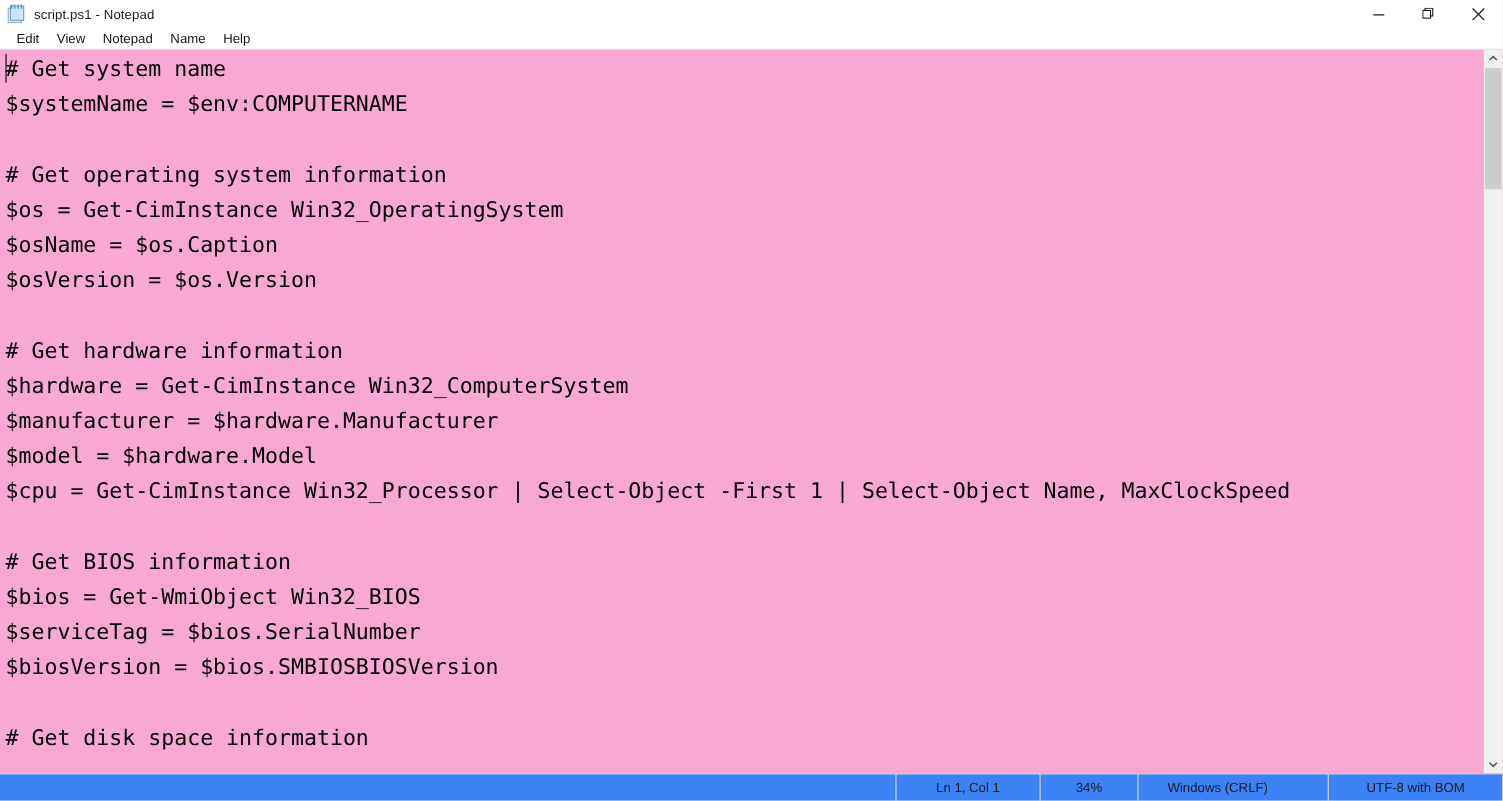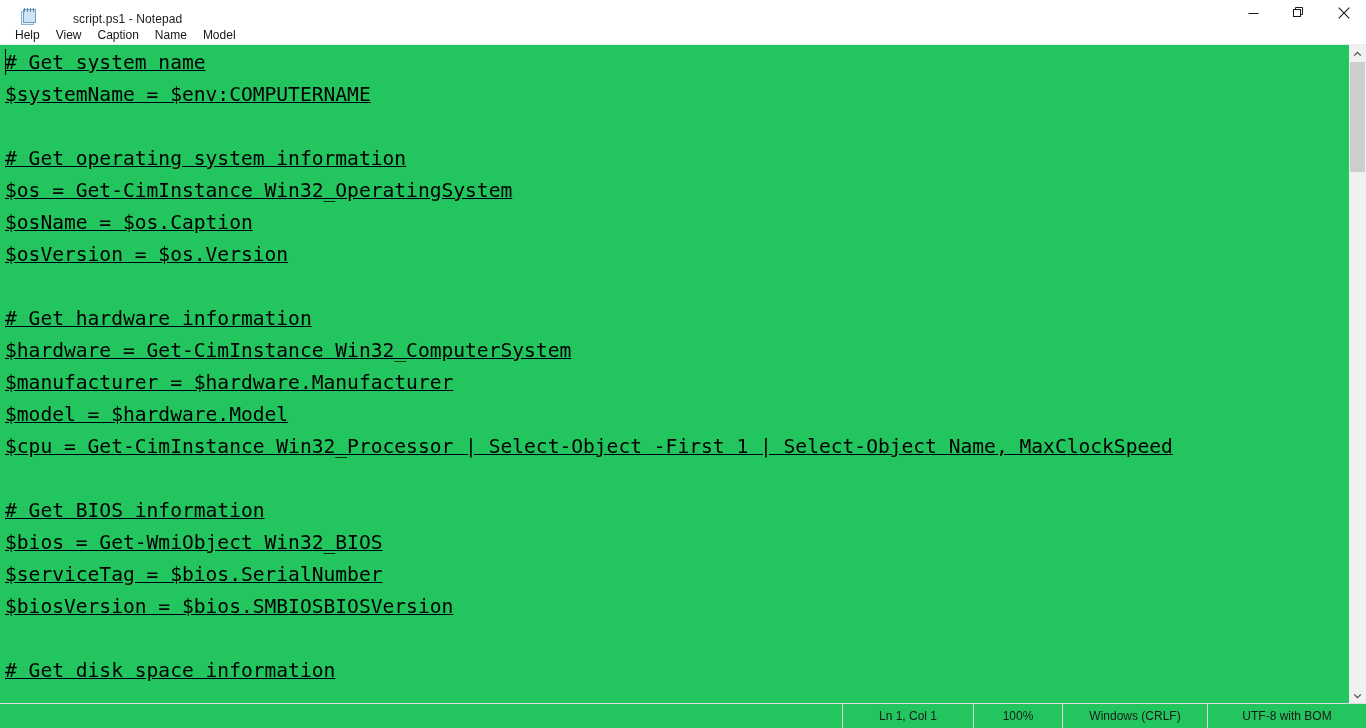--- a/index.html
+++ b/index.html
@@ -26,24 +26,23 @@
     height: 26px;
     min-height: 26px;
     background: #ffffff;
     display: flex;
     align-items: center;
     position: relative;
     user-select: none;
   }
   .title-left {
     display: flex;
-    align-items: flex-end;
-    padding-left: 20px;
+    align-items: center;
+    padding-left: 6px;
     height: 100%;
-    gap: 28px;
   }
   .app-icon {
     width: 17px;
     height: 17px;
     position: relative;
     margin-right: 8px;
     flex: 0 0 auto;
   }
   .app-icon .pad {
     position: absolute;
@@ -113,23 +112,22 @@
     padding: 0 8px;
     line-height: 18px;
     white-space: nowrap;
   }
 
   
   .editor-wrap {
     flex: 1 1 auto;
     position: relative;
     display: flex;
-    background: #22c55e;
+    background: #f9a8d4;
     overflow: hidden;
-    text-decoration: underline;
   }
   .editor {
     flex: 1 1 auto;
     position: relative;
     overflow: hidden;
     padding: 0;
   }
   .code {
     font-family: "DejaVu Sans Mono", "Liberation Mono", monospace;
     font-size: 19.6px;
@@ -182,41 +180,41 @@
     top: 0px;
     width: 15px;
     height: 110px;
     background: #cdcdcd;
   }
 
   
   .statusbar {
     height: 24px;
     min-height: 24px;
-    background: #22c55e;
+    background: #3b82f6;
     border-top: 1px solid #dcdcdc;
     display: flex;
     justify-content: flex-end;
     align-items: stretch;
     user-select: none;
   }
   .status-cell {
     display: flex;
     align-items: center;
     justify-content: center;
     font-size: 12px;
     color: #1a1a1a;
     border-left: 1px solid #dcdcdc;
     padding: 0 10px;
     white-space: nowrap;
   }
   .status-cell.c0 { width: 110px; }
   .status-cell.c1 { width: 68px; }
   .status-cell.c2 { width: 124px; }
-  .status-cell.c3 { width: 138px; }
+  .status-cell.c3 { width: 138px; margin-left: 28px; }
 </style>
 </head>
 <body>
 
 <div id="app">
 
   <div class="titlebar">
     <div class="title-left">
       <span class="app-icon">
         <span class="pad"></span>
@@ -252,25 +250,25 @@
           <svg width="12" height="12" viewBox="0 0 12 12">
             <line x1="0.7" y1="0.7" x2="11.3" y2="11.3" stroke="#1a1a1a" stroke-width="1.1"></line>
             <line x1="11.3" y1="0.7" x2="0.7" y2="11.3" stroke="#1a1a1a" stroke-width="1.1"></line>
           </svg>
         </span>
       </div>
     </div>
   </div>
 
   <div class="menubar">
+    <div class="menu-item">Edit</div>
+    <div class="menu-item">View</div>
+    <div class="menu-item">Notepad</div>
+    <div class="menu-item">Name</div>
     <div class="menu-item">Help</div>
-    <div class="menu-item">View</div>
-    <div class="menu-item">Caption</div>
-    <div class="menu-item">Name</div>
-    <div class="menu-item">Model</div>
   </div>
 
   <div class="editor-wrap">
     <div class="editor">
       <span class="caret"></span>
       <pre class="code"># Get system name
 $systemName = $env:COMPUTERNAME
 
 # Get operating system information
 $os = Get-CimInstance Win32_OperatingSystem
@@ -307,18 +305,18 @@
           <svg width="9" height="9" viewBox="0 0 9 9">
               <polyline points="1.2,3.4 4.5,6.7 7.8,3.4" fill="none" stroke="#505050" stroke-width="1.3"></polyline>
             </svg>
         </span>
       </div>
     </div>
   </div>
 
   <div class="statusbar">
     <div class="status-cell c0">Ln 1, Col 1</div>
-    <div class="status-cell c1">100%</div>
+    <div class="status-cell c1">34%</div>
     <div class="status-cell c2">Windows (CRLF)</div>
     <div class="status-cell c3">UTF-8 with BOM</div>
   </div>
 
 </div>
 
 </body></html>

